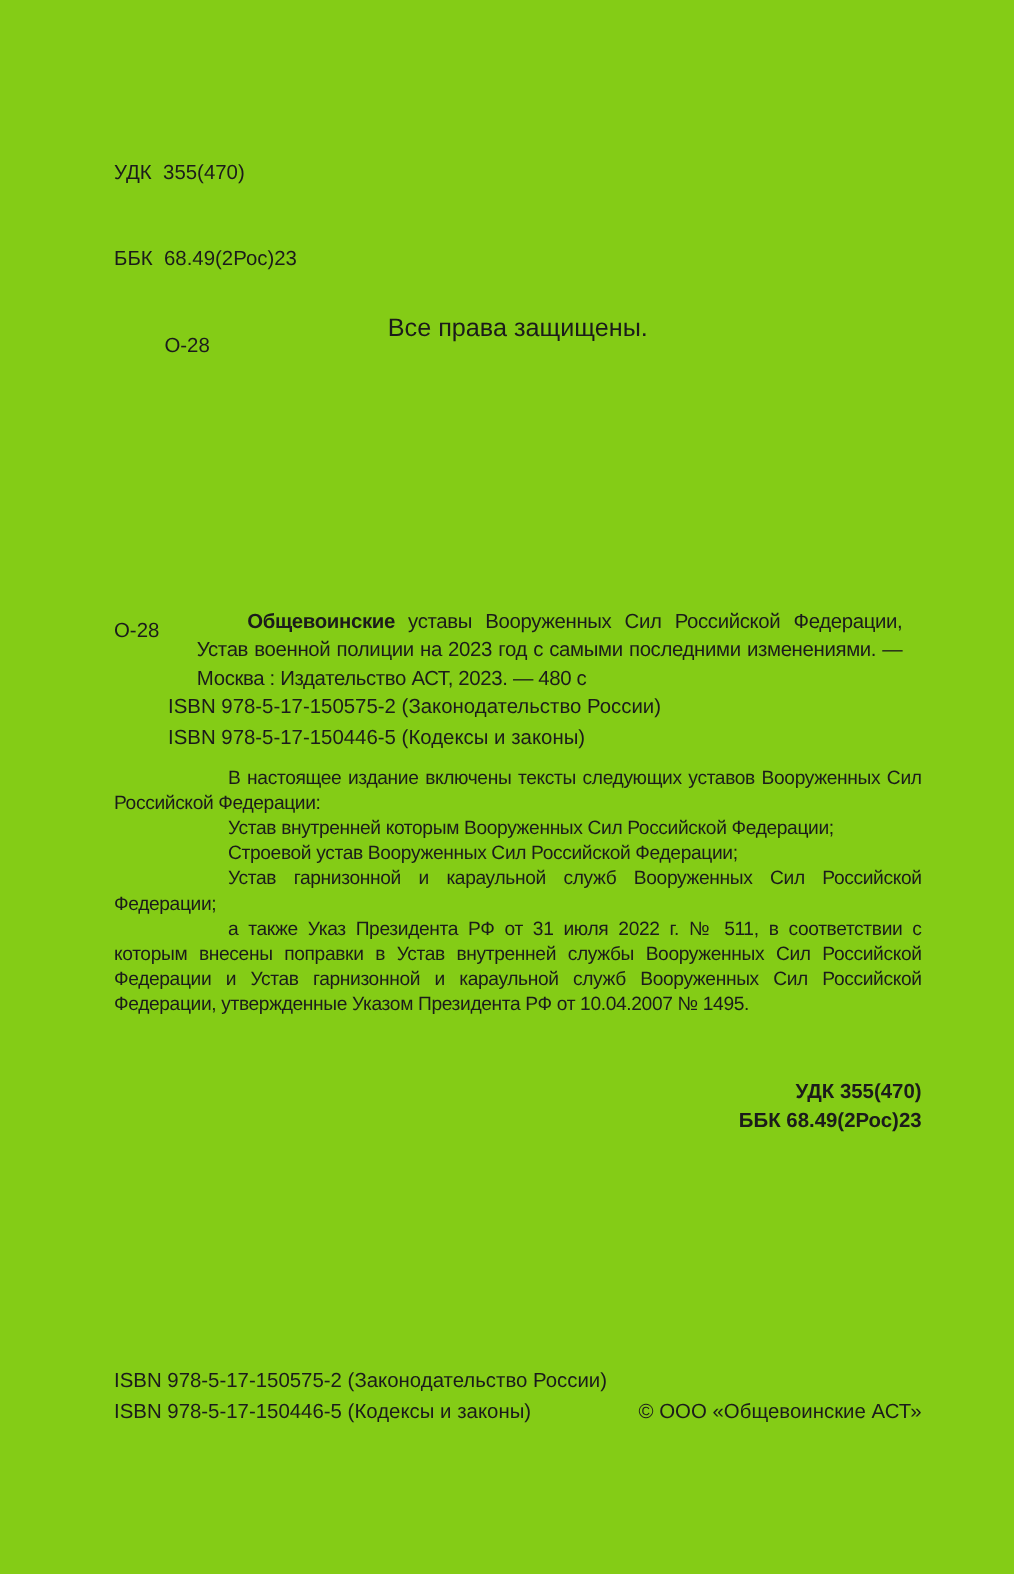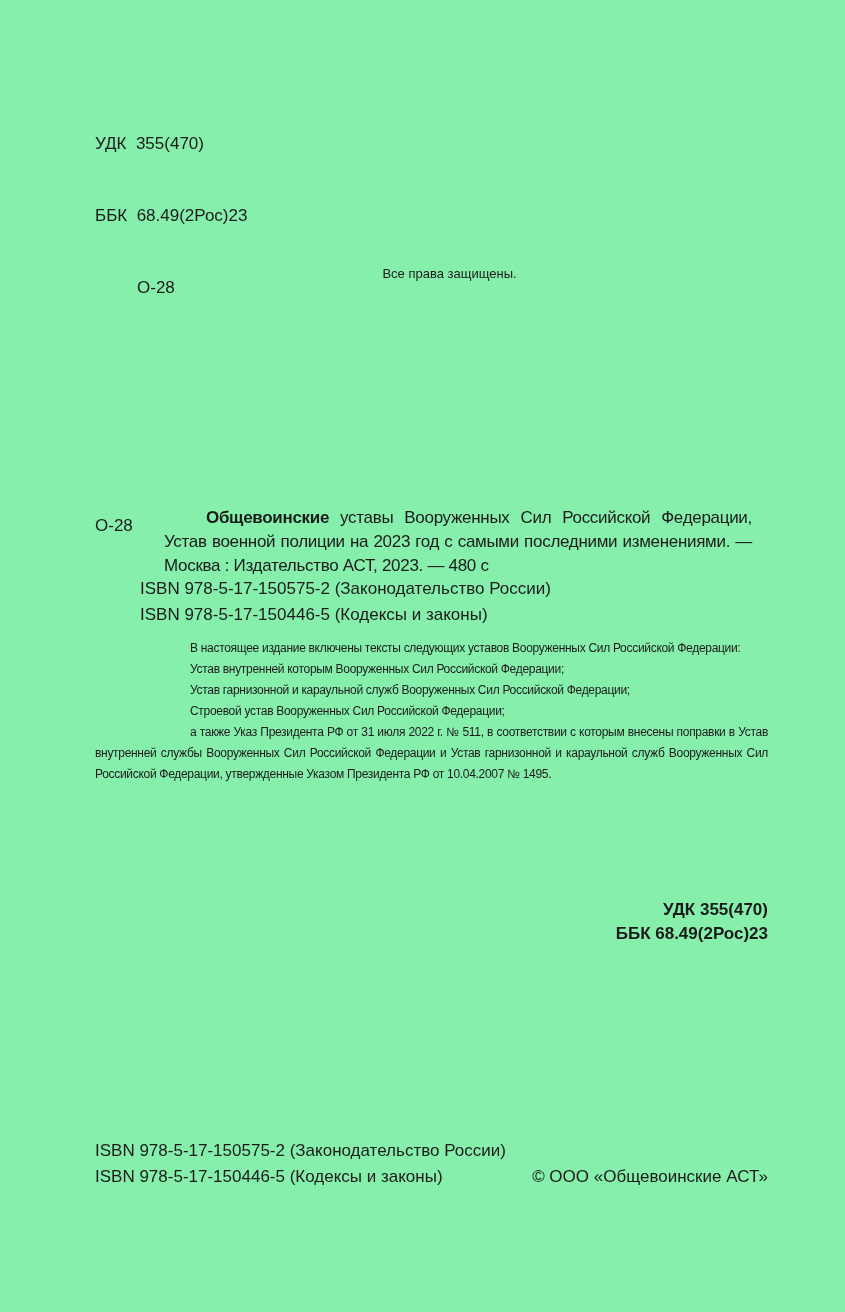--- a/index.html
+++ b/index.html
@@ -5,21 +5,21 @@
   html, body {
     margin: 0;
     padding: 0;
     background: #e8e8e8;
   }
   .page {
     position: relative;
     width: 845px;
     height: 1312px;
     margin: 0 auto;
-    background: #86efac;
+    background: #84cc16;
     color: #1b1b1b;
     font-family: "Liberation Sans", sans-serif;
     overflow: hidden;
   }
   .block { position: absolute; }
 
   
   .top-block {
     top: 84px;
     left: 95px;
@@ -27,24 +27,24 @@
     line-height: 24px;
     white-space: pre;
   }
   .top-block .index-line {
     padding-left: 42px;
   }
 
   
   .rights-notice {
     top: 262px;
-    left: 113px;
+    left: 95px;
     width: 673px;
     text-align: center;
-    font-size: 13px;
+    font-size: 21px;
     line-height: 24px;
   }
 
   
   .catalog-entry {
     top: 490px;
     left: 148px;
     width: 620px;
     font-size: 17px;
     line-height: 24px;
@@ -69,21 +69,21 @@
     left: 140px;
     font-size: 17px;
     line-height: 26px;
   }
 
   
   .annotation {
     top: 638px;
     left: 95px;
     width: 673px;
-    font-size: 12px;
+    font-size: 16px;
     line-height: 21px;
     letter-spacing: -0.3px;
     text-align: justify;
   }
   .annotation p {
     margin: 0;
     text-indent: 95px;
   }
 
   
@@ -130,22 +130,22 @@
   </div>
 
   <div class="block isbn-block">
     <div>ISBN 978-5-17-150575-2 (Законодательство России)</div>
     <div>ISBN 978-5-17-150446-5 (Кодексы и законы)</div>
   </div>
 
   <div class="block annotation">
     <p>В настоящее издание включены тексты следующих уставов Вооруженных Сил Российской Федерации:</p>
     <p>Устав внутренней которым Вооруженных Сил Российской Федерации;</p>
+    <p>Строевой устав Вооруженных Сил Российской Федерации;</p>
     <p>Устав гарнизонной и караульной служб Вооруженных Сил Российской Федерации;</p>
-    <p>Строевой устав Вооруженных Сил Российской Федерации;</p>
     <p>а также Указ Президента РФ от 31 июля 2022 г. № 511, в соответствии с которым внесены поправки в Устав внутренней службы Вооруженных Сил Российской Федерации и Устав гарнизонной и караульной служб Вооруженных Сил Российской Федерации, утвержденные Указом Президента РФ от 10.04.2007 № 1495.</p>
   </div>
 
   <div class="block classifiers-right">
     <div>УДК 355(470)</div>
     <div>ББК 68.49(2Рос)23</div>
   </div>
 
   <div class="block footer">
     <div>ISBN 978-5-17-150575-2 (Законодательство России)</div>

